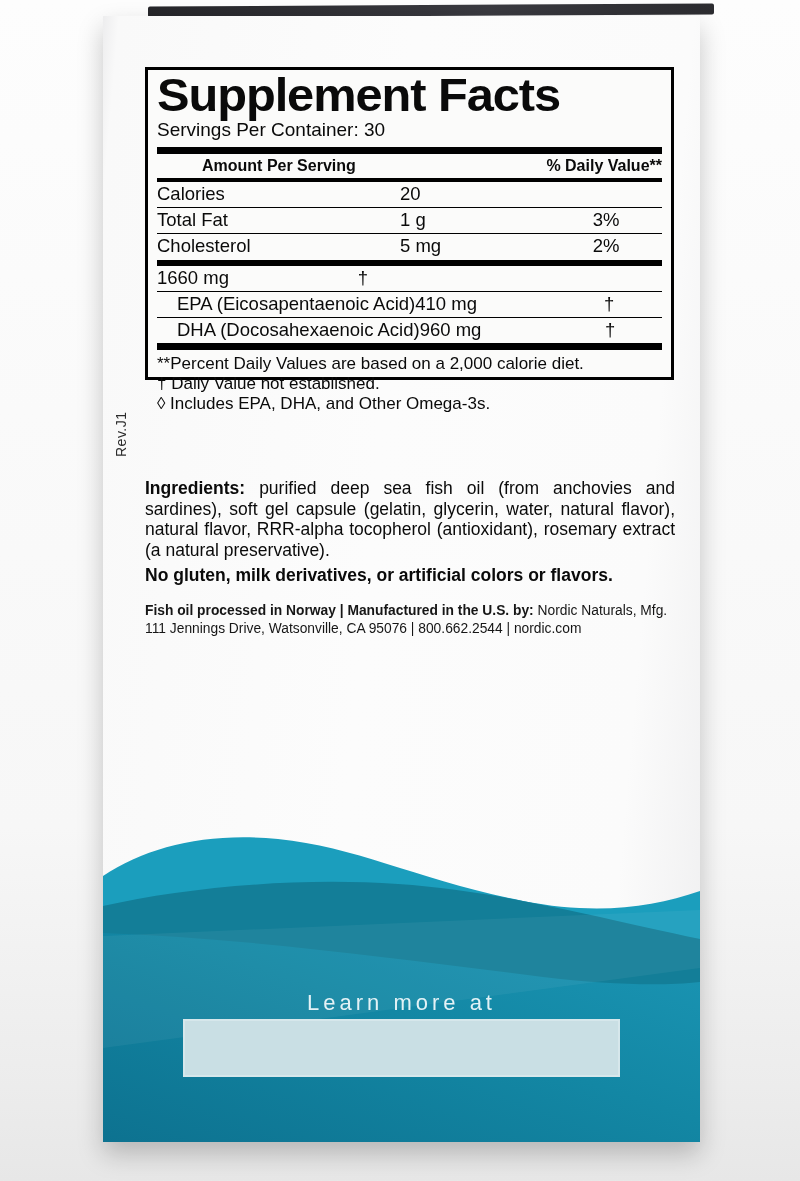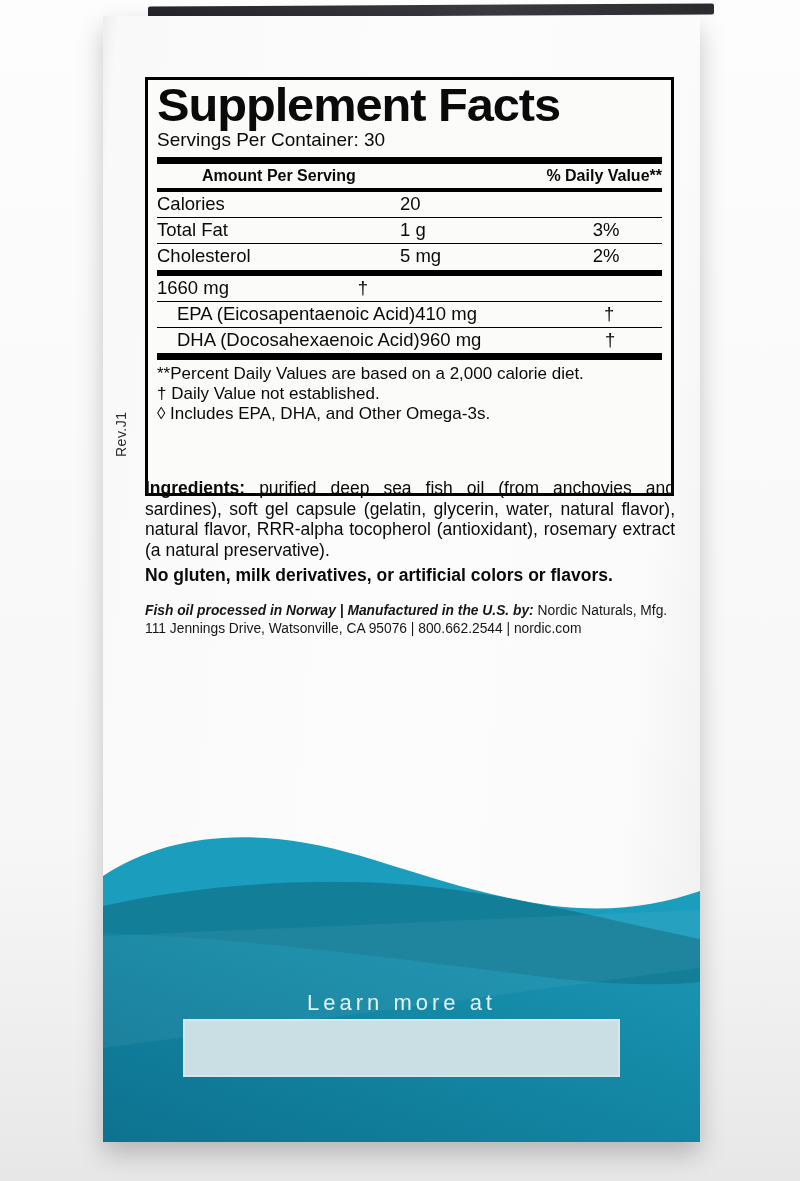--- a/index.html
+++ b/index.html
@@ -28,21 +28,21 @@
     transform:skewY(-0.3deg);border-radius:2px;
   }
   
   .package{
     position:absolute;left:103px;top:16px;width:597px;height:1126px;
     background:linear-gradient(95deg,#ededee 0px,#f9f9f9 16px,#fcfcfc 45%,#fbfbfb 85%,#efeff0 100%);
     box-shadow:0 12px 24px rgba(0,0,0,0.22);
   }
   
   .facts{
-    position:absolute;left:42px;top:61px;width:529px;height:419px;
+    position:absolute;left:42px;top:51px;width:529px;height:313px;
     border:3px solid #000;background:#fbfbfa;padding:2px 9px 4px 9px;
   }
   .facts-title{
     font-size:46px;font-weight:800;letter-spacing:-1px;line-height:1.02;
     transform:scaleX(1.06);transform-origin:left center;white-space:nowrap;
   }
   .serving-line{font-size:19px;line-height:21px;}
   .bar{background:#000;}
   .b7{height:7px;margin-top:7px;}
   .b4{height:4px;}
@@ -69,21 +69,21 @@
     font-size:17.5px;line-height:20.5px;text-align:justify;
   }
   .no-gluten{
     position:absolute;left:42px;top:549px;width:530px;
     font-size:17.5px;font-weight:700;
   }
   .mfg{
     position:absolute;left:42px;top:586px;width:530px;
     font-size:13.8px;line-height:17.5px;color:#161616;
   }
-  .mfg .b{font-weight:700;font-style:italic;}
+  .mfg .b{font-weight:700;}
   
   .wave-section{position:absolute;left:0;bottom:0;width:597px;height:324px;overflow:hidden;}
   .wave-section svg{position:absolute;left:0;top:0;width:100%;height:100%;display:block;}
   .promo{
     position:absolute;left:0;top:134px;width:100%;text-align:center;color:#fff;
   }
   .promo-line1{
     font-size:22px;font-weight:300;letter-spacing:4px;color:#e3f2f6;line-height:26px;margin-top:38px;
   }
   .promo-line2{

